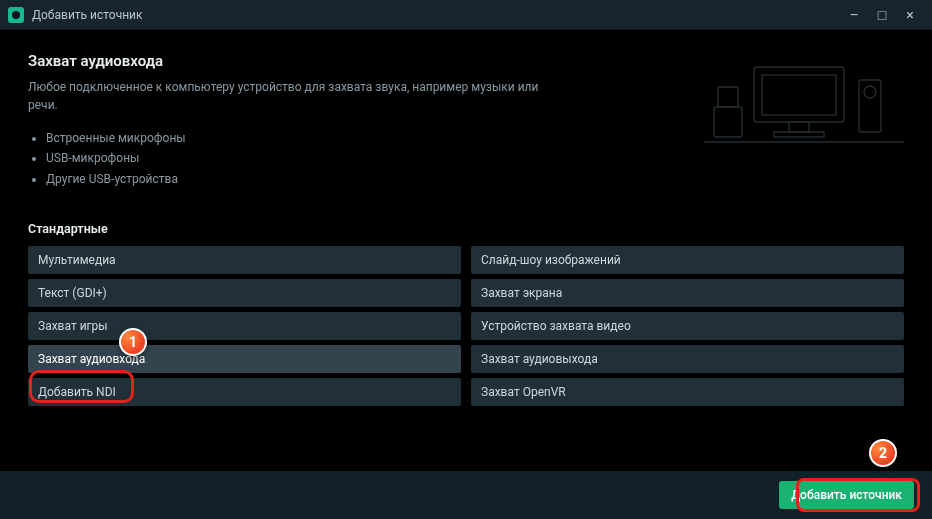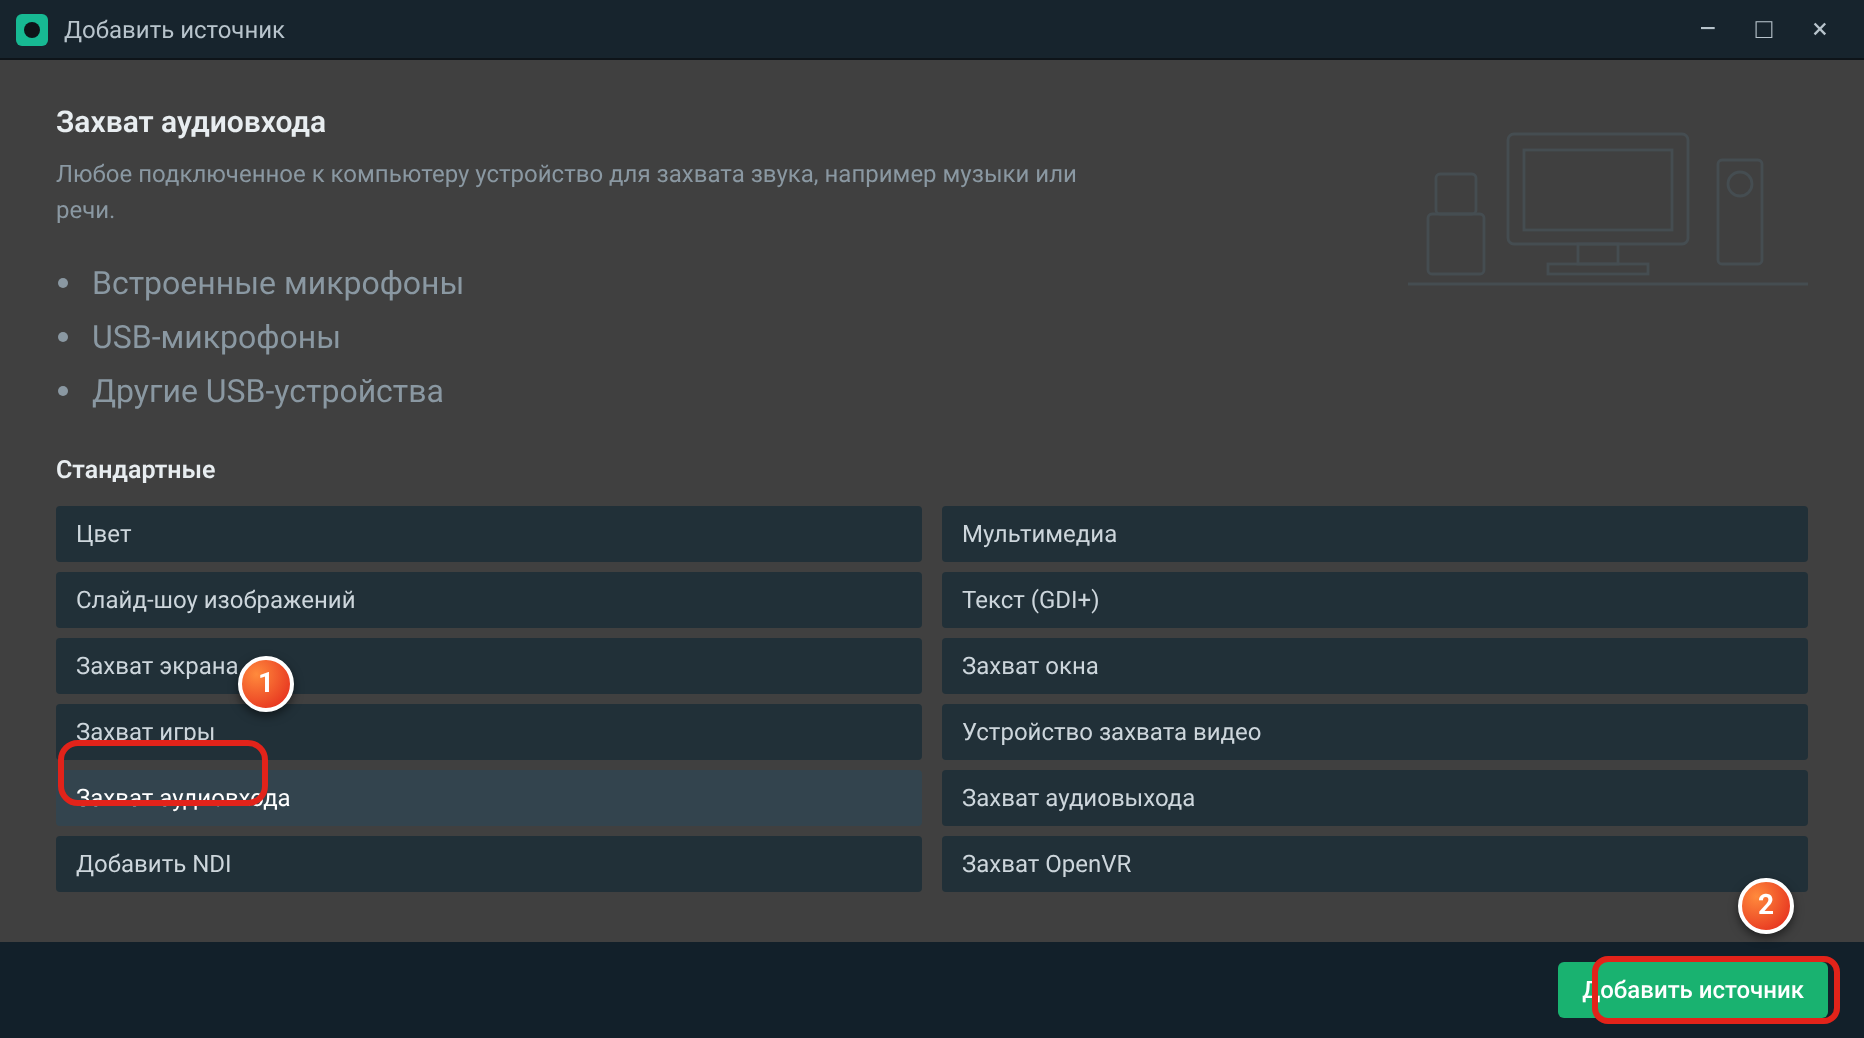--- a/index.html
+++ b/index.html
@@ -1,32 +1,32 @@
 <!DOCTYPE html>
 <html><head>
 <meta charset="utf-8">
 <style>
 * { margin:0; padding:0; box-sizing:border-box; font-family:"Segoe UI",Roboto,Arial,sans-serif; }
 body { background:#0e1419; width:932px; height:519px; overflow:hidden; position:relative; }
-.window { width:932px; height:519px; background:#404040; position:relative; }
+.window { width:932px; height:519px; background:#000000; position:relative; }
 .titlebar { height:30px; background:#17242d; display:flex; align-items:center; padding:0 8px; border-bottom:1px solid #0e1419; }
 .titlebar .app-icon { width:16px; height:16px; background:#17b993; border-radius:3px; display:flex; align-items:center; justify-content:center; margin-right:8px; }
 .titlebar .app-icon svg { width:10px; height:10px; }
 .titlebar .title { color:#b8c4cc; font-size:12px; flex:1; }
 .titlebar .win-controls { display:flex; gap:0; }
 .titlebar .win-btn { width:28px; height:24px; display:flex; align-items:center; justify-content:center; color:#b8c4cc; cursor:pointer; font-size:14px; }
 .content { padding:22px 28px 0 28px; }
 .header-row { display:flex; gap:30px; }
 .header-text { flex:1; }
 h1 { color:#e8edf0; font-size:15px; font-weight:600; margin-bottom:8px; }
 .desc { color:#8a98a2; font-size:12px; line-height:1.5; max-width:520px; }
 .illus { width:200px; height:105px; opacity:.5; }
 .bullets { margin-top:14px; padding-left:18px; }
-.bullets li { color:#8a98a2; font-size:16px; line-height:1.7; }
-.body-row { display:flex; gap:26px; margin-top:18px; }
+.bullets li { color:#8a98a2; font-size:12px; line-height:1.7; }
+.body-row { display:flex; gap:26px; margin-top:32px; }
 .left-col { flex:1; }
 .section-title { color:#e8edf0; font-size:12.5px; font-weight:600; margin-bottom:10px; }
 .src-grid { display:grid; grid-template-columns:1fr 1fr; gap:5px 10px; }
 .src-item { background:#213038; color:#cdd6dc; font-size:12px; padding:7px 10px; border-radius:2px; cursor:pointer; position:relative; }
 .src-item.selected { background:#33444e; color:#fff; }
 .callout-1 { position:absolute; left:128px; top:371px; width:105px; height:33px; border:3.5px solid #e2231a; border-radius:10px; pointer-events:none; z-index:5; transform:translate(-99px,-1px); }
 .right-col { width:380px; }
 .widget-panel { background:#1a2a33; height:215px; border-radius:3px; display:flex; flex-direction:column; align-items:center; justify-content:flex-start; padding-top:50px; position:relative; }
 .login-text { color:#e8edf0; font-size:12.5px; font-weight:600; cursor:pointer; }
 .sleep-illus { margin-top:18px; opacity:.28; }
@@ -78,26 +78,24 @@
           <rect x="14" y="35" width="20" height="20" rx="2"></rect>
           <line x1="0" y1="90" x2="200" y2="90"></line>
         </svg>
       </div>
     </div>
 
     <div class="body-row">
       <div class="left-col">
         <div class="section-title">Стандартные</div>
         <div class="src-grid" id="src-grid">
-            <div class="src-item">Цвет</div>
             <div class="src-item">Мультимедиа</div>
             <div class="src-item">Слайд-шоу изображений</div>
             <div class="src-item">Текст (GDI+)</div>
             <div class="src-item">Захват экрана</div>
-            <div class="src-item">Захват окна</div>
             <div class="src-item">Захват игры</div>
             <div class="src-item">Устройство захвата видео</div>
             <div class="src-item selected">Захват аудиовхода</div>
             <div class="src-item">Захват аудиовыхода</div>
             <div class="src-item">Добавить NDI</div>
             <div class="src-item">Захват OpenVR</div>
           </div>
       </div>
     </div>
   </div>

